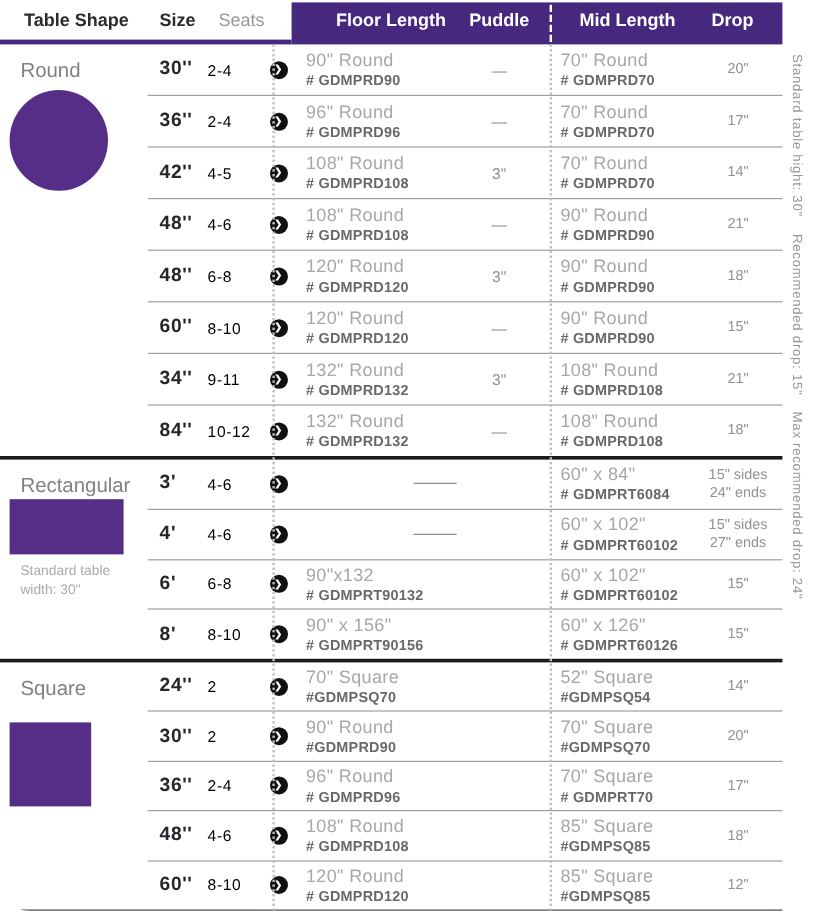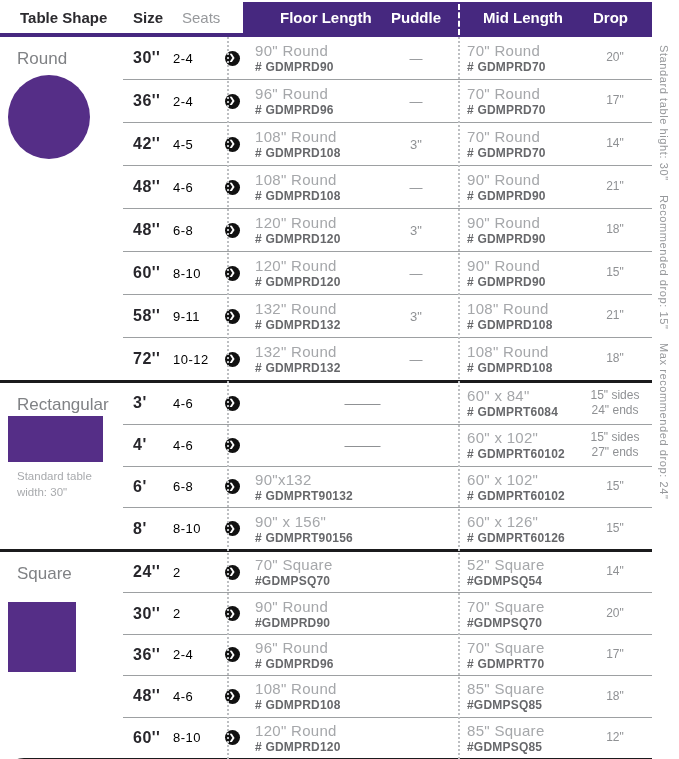--- a/index.html
+++ b/index.html
@@ -187,40 +187,40 @@
             <div class="c-puddle">—</div>
             <div class="c-mid">
               <div class="main-txt">90" Round</div>
               <div class="part-txt"># GDMPRD90</div>
             </div>
             <div class="c-drop">
               <div>15"</div>
             </div>
           </div>
           <div class="row">
-            <div class="c-size">58''</div>
+            <div class="c-size">34''</div>
             <div class="c-seats">9-11</div>
             <div class="c-arrow">
               <span class="arrow">❯</span>
             </div>
             <div class="c-floor">
               <div class="main-txt">132" Round</div>
               <div class="part-txt"># GDMPRD132</div>
             </div>
             <div class="c-puddle">3"</div>
             <div class="c-mid">
               <div class="main-txt">108" Round</div>
               <div class="part-txt"># GDMPRD108</div>
             </div>
             <div class="c-drop">
               <div>21"</div>
             </div>
           </div>
           <div class="row">
-            <div class="c-size">72''</div>
+            <div class="c-size">84''</div>
             <div class="c-seats">10-12</div>
             <div class="c-arrow">
               <span class="arrow">❯</span>
             </div>
             <div class="c-floor">
               <div class="main-txt">132" Round</div>
               <div class="part-txt"># GDMPRD132</div>
             </div>
             <div class="c-puddle">—</div>
             <div class="c-mid">

